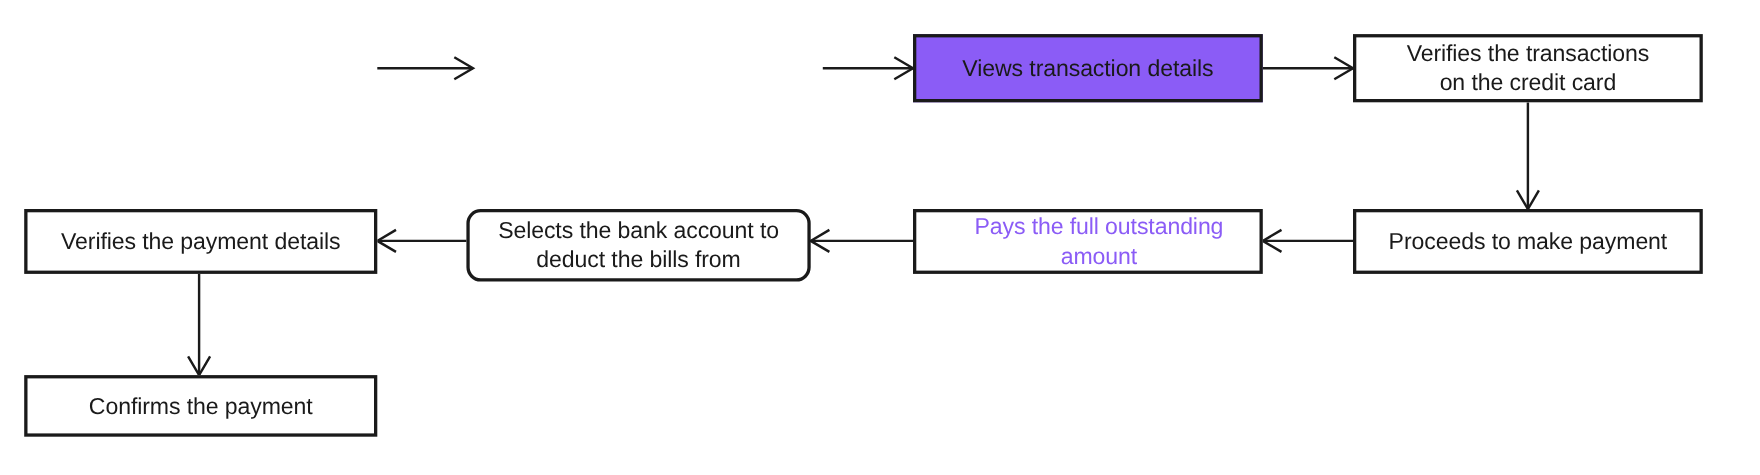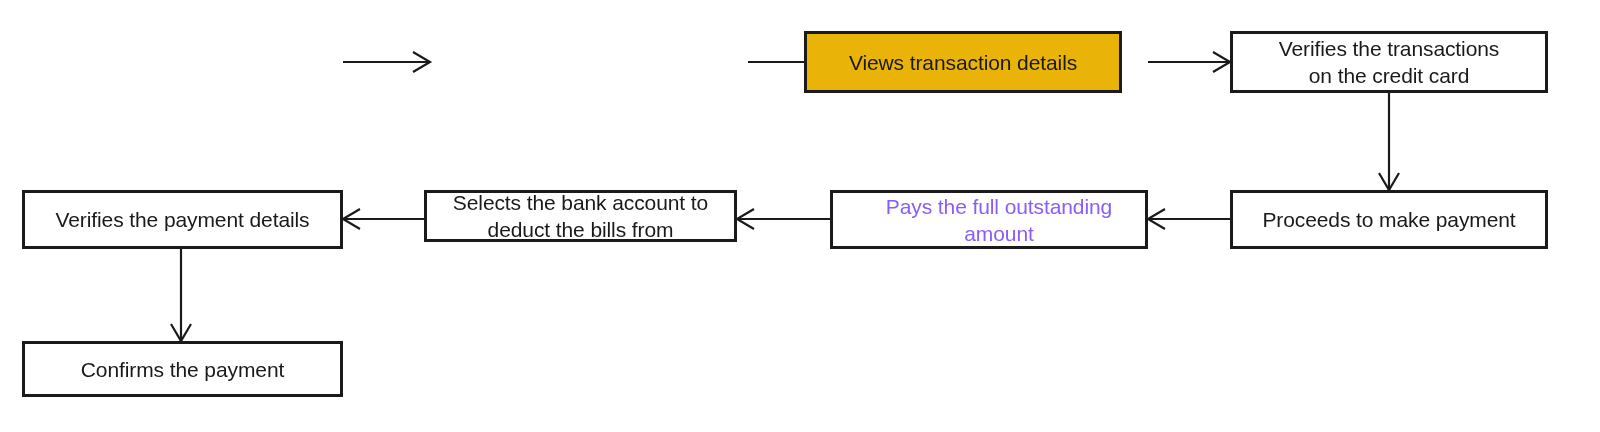--- a/index.html
+++ b/index.html
@@ -78,34 +78,34 @@
       </g>
       <g>
         <line x1="424" y1="219" x2="343" y2="219" stroke="#1a1a1a" stroke-width="2.2"></line>
         <polyline points="360,209 343,219 360,229" fill="none" stroke="#1a1a1a" stroke-width="2.2" stroke-linecap="butt" stroke-linejoin="miter"></polyline>
       </g>
       <g>
         <line x1="181" y1="249" x2="181" y2="341" stroke="#1a1a1a" stroke-width="2.2"></line>
         <polyline points="171,324 181,341 191,324" fill="none" stroke="#1a1a1a" stroke-width="2.2" stroke-linecap="butt" stroke-linejoin="miter"></polyline>
       </g>
     </svg>
-    <div class="node" style="left: 804px; top: 31px; width: 318px; height: 62px; border-color: rgb(26, 26, 26); background: #eab308;">
+    <div class="node" style="left: 830px; top: 31px; width: 318px; height: 62px; border-color: rgb(26, 26, 26); background: #8b5cf6;">
       <span class="node-label" style="color: rgb(26, 26, 26);">Views transaction details</span>
     </div>
     <div class="node" style="left: 1230px; top: 31px; width: 318px; height: 62px; border-color: rgb(26, 26, 26); background: rgb(255, 255, 255);">
       <span class="node-label" style="color: rgb(26, 26, 26);">Verifies the transactions
 on the credit card</span>
     </div>
     <div class="node" style="left: 1230px; top: 190px; width: 318px; height: 59px; border-color: rgb(26, 26, 26); background: rgb(255, 255, 255);">
       <span class="node-label" style="color: rgb(26, 26, 26);">Proceeds to make payment</span>
     </div>
     <div class="node" style="left: 830px; top: 190px; width: 318px; height: 59px; border-color: rgb(26, 26, 26); background: rgb(255, 255, 255);">
       <span class="node-label" style="color: #8b5cf6; margin-left: 20px;">Pays the full outstanding amount</span>
     </div>
-    <div class="node" style="left: 424px; top: 190px; width: 313px; height: 52px; border-color: rgb(26, 26, 26); background: rgb(255, 255, 255);">
+    <div class="node" style="left: 424px; top: 190px; width: 313px; height: 66px; border-color: rgb(26, 26, 26); background: rgb(255, 255, 255); border-radius: 13px;">
       <span class="node-label" style="color: rgb(26, 26, 26);">Selects the bank account to
 deduct the bills from</span>
     </div>
     <div class="node" style="left: 22px; top: 190px; width: 321px; height: 59px; border-color: rgb(26, 26, 26); background: rgb(255, 255, 255);">
       <span class="node-label" style="color: rgb(26, 26, 26);">Verifies the payment details</span>
     </div>
     <div class="node" style="left: 22px; top: 341px; width: 321px; height: 56px; border-color: rgb(26, 26, 26); background: rgb(255, 255, 255);">
       <span class="node-label" style="color: rgb(26, 26, 26);">Confirms the payment</span>
     </div>
   </div>

